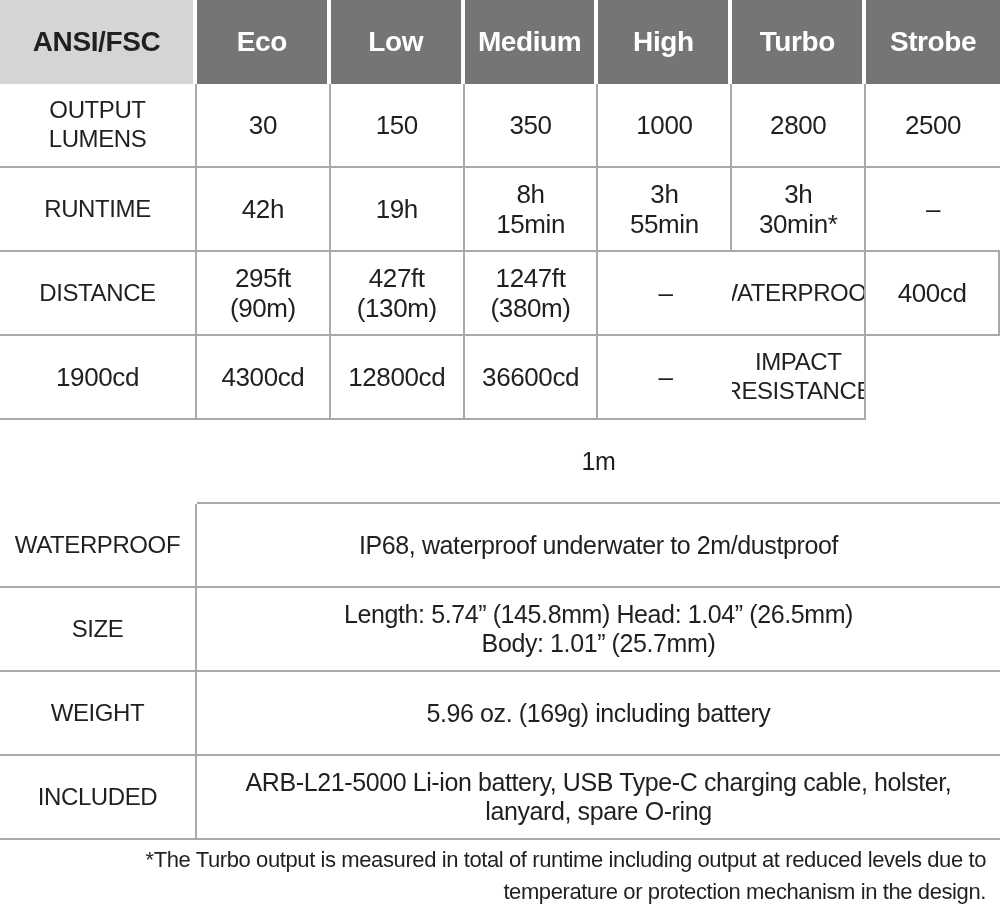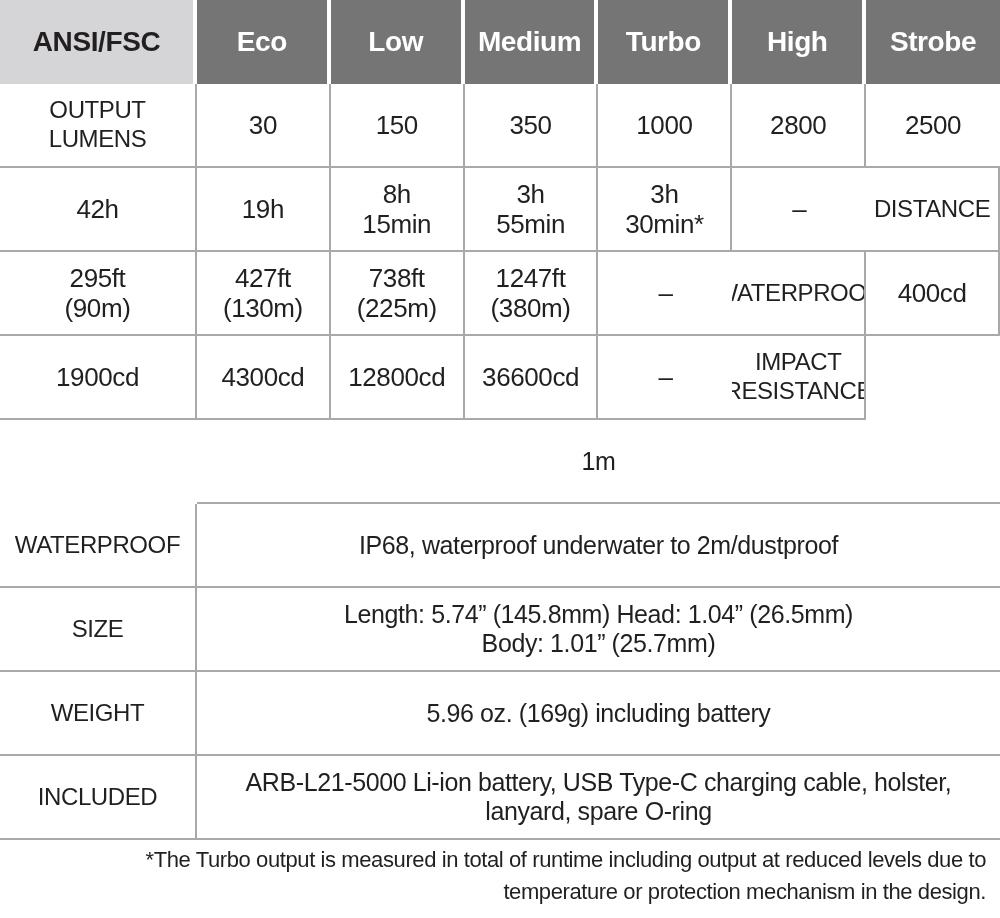--- a/index.html
+++ b/index.html
@@ -83,50 +83,49 @@
 </style>
 </head>
 <body>
 
 <div class="spec-table">
 
   <div class="cell hc hlabel">ANSI/FSC</div>
   <div class="cell hc">Eco</div>
   <div class="cell hc">Low</div>
   <div class="cell hc">Medium</div>
+  <div class="cell hc">High</div>
   <div class="cell hc">Turbo</div>
-  <div class="cell hc">High</div>
   <div class="cell hc lastcol">Strobe</div>
 
   <div class="cell lbl">OUTPUT
 LUMENS</div>
   <div class="cell">30</div>
   <div class="cell">150</div>
   <div class="cell">350</div>
   <div class="cell">1000</div>
   <div class="cell">2800</div>
   <div class="cell lastcol">2500</div>
 
+  <div class="cell lbl">RUNTIME</div>
   <div class="cell">42h</div>
   <div class="cell">19h</div>
   <div class="cell">8h
 15min</div>
   <div class="cell">3h
 55min</div>
   <div class="cell">3h
 30min*</div>
   <div class="cell lastcol">–</div>
 
   <div class="cell lbl">DISTANCE</div>
   <div class="cell">295ft
 (90m)</div>
   <div class="cell">427ft
 (130m)</div>
-  <div class="cell">738ft
-(225m)</div>
   <div class="cell">1247ft
 (380m)</div>
   <div class="cell lastcol">–</div>
 
   <div class="cell lbl">WATERPROOF</div>
   <div class="cell">400cd</div>
   <div class="cell">1900cd</div>
   <div class="cell">4300cd</div>
   <div class="cell">12800cd</div>
   <div class="cell">36600cd</div>

